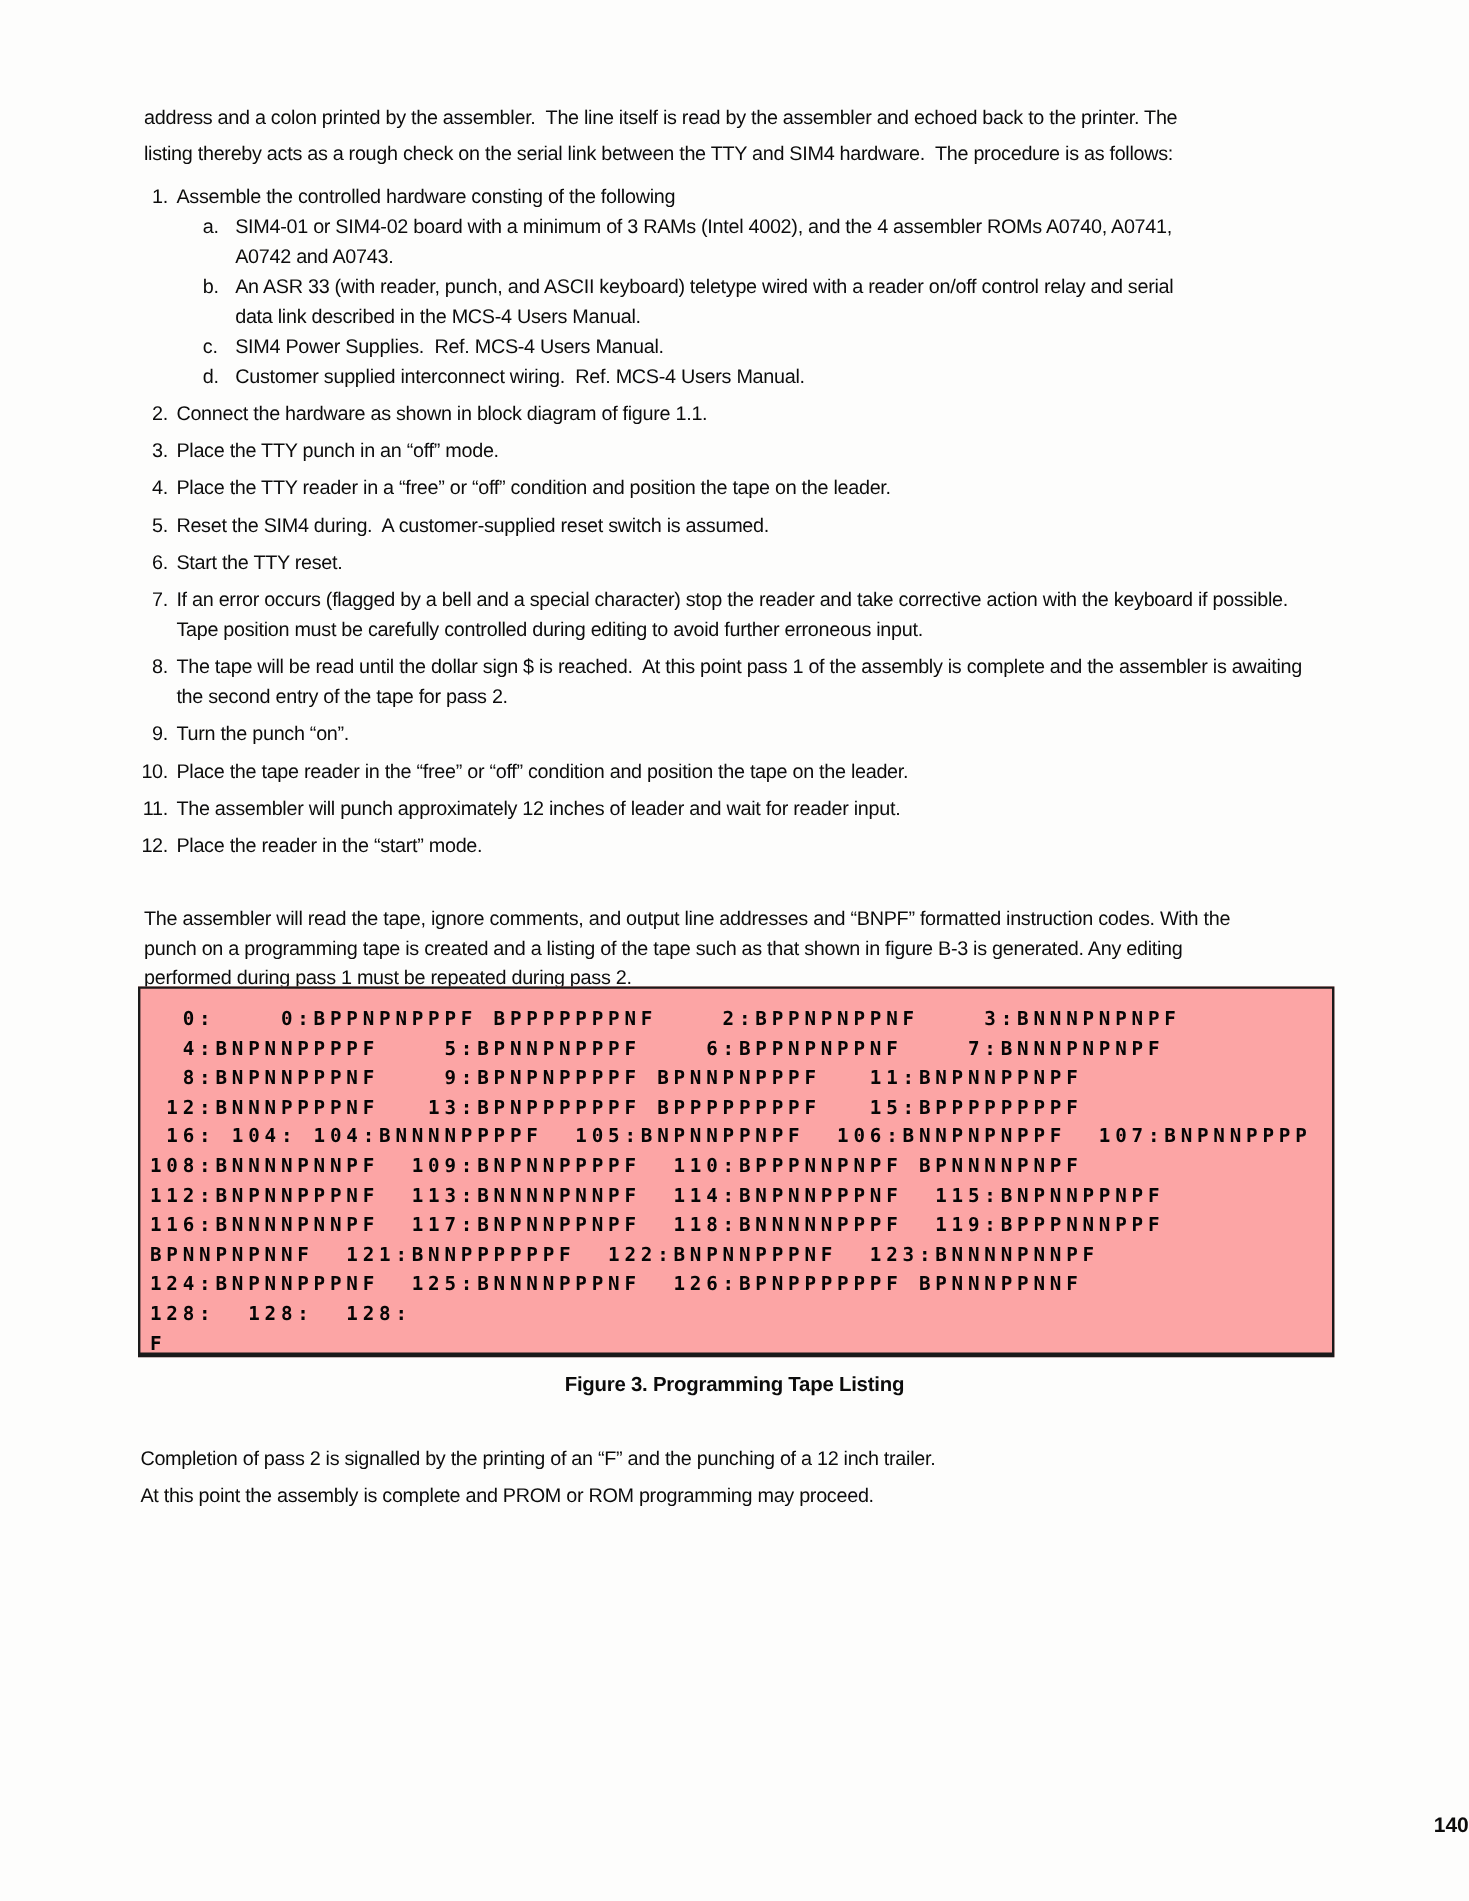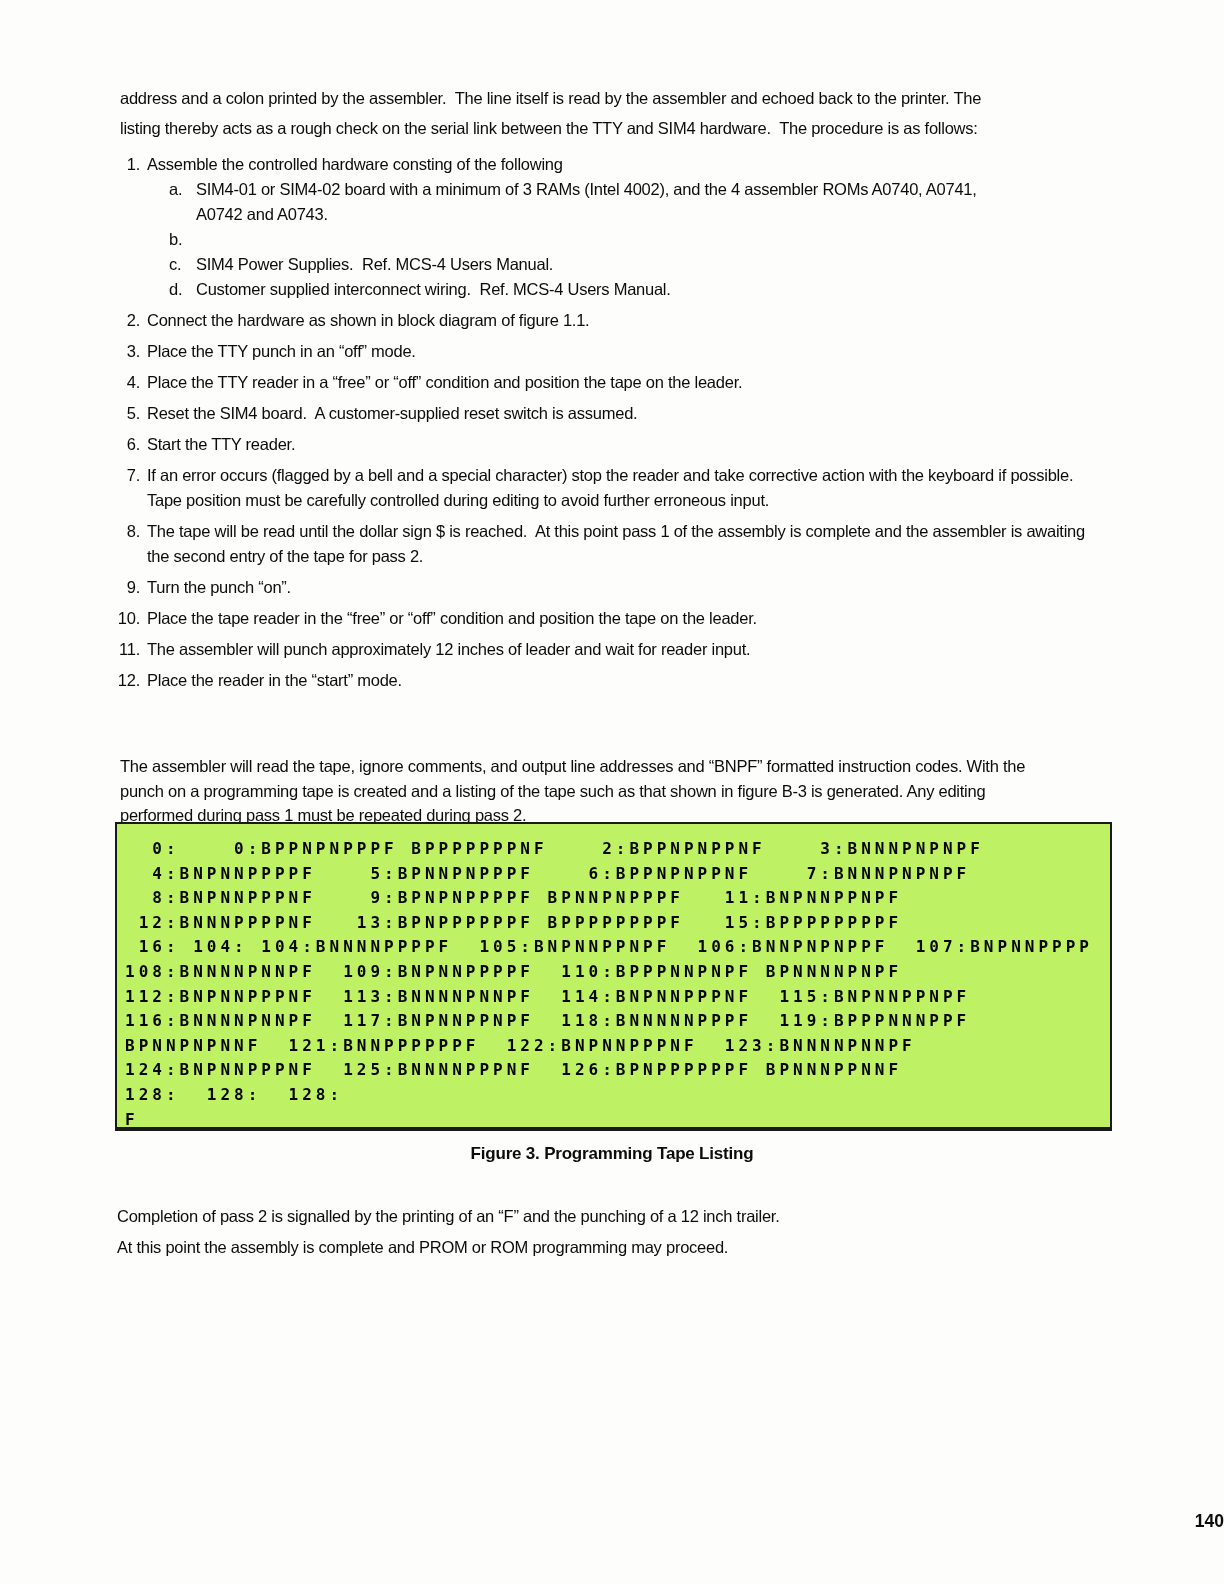--- a/index.html
+++ b/index.html
@@ -18,21 +18,21 @@
   .step:first-child{margin-top:0;}
   .num{flex:0 0 27px;text-align:right;}
   .stext{margin-left:7px;width:960px;}
   .sub{display:flex;margin-left:22px;}
   .letter{flex:0 0 17px;}
   .subtext{margin-left:10px;width:812px;}
   .closing{top:718px;left:120px;width:940px;line-height:24.5px;margin-top:36px;}
   .figure-box{
     top:822px;left:115px;width:997px;height:309px;
     border:2px solid #1a1a1a;border-bottom-width:4px;
-    box-sizing:border-box;background:#bef264;
+    box-sizing:border-box;background:#fca5a5;
   }
   .listing{
     margin:13px 0 0 8px;
     font-family:"DejaVu Sans Mono",monospace;
     font-weight:bold;font-size:16px;line-height:24.6px;
     letter-spacing:4px;white-space:pre;color:#060606;
   }
   .caption{top:1144px;left:0;width:1224px;text-align:center;
     font-weight:bold;font-size:17px;letter-spacing:-0.2px;}
   .footer-1{top:1190px;left:117px;width:1000px;}
@@ -50,20 +50,21 @@
   <div class="step">
     <span class="num">1.</span>
     <div class="stext">
       <span class="txt">Assemble the controlled hardware consting of the following</span>
       <div class="sub">
         <span class="letter">a.</span>
         <span class="subtext txt">SIM4-01 or SIM4-02 board with a minimum of 3 RAMs (Intel 4002), and the 4 assembler ROMs A0740, A0741, A0742 and A0743.</span>
       </div>
       <div class="sub">
         <span class="letter">b.</span>
+        <span class="subtext txt">An ASR 33 (with reader, punch, and ASCII keyboard) teletype wired with a reader on/off control relay and serial data link described in the MCS-4 Users Manual.</span>
       </div>
       <div class="sub">
         <span class="letter">c.</span>
         <span class="subtext txt">SIM4 Power Supplies.  Ref. MCS-4 Users Manual.</span>
       </div>
       <div class="sub">
         <span class="letter">d.</span>
         <span class="subtext txt">Customer supplied interconnect wiring.  Ref. MCS-4 Users Manual.</span>
       </div>
     </div>
@@ -79,26 +80,26 @@
     <div class="stext txt">Place the TTY punch in an “off” mode.</div>
   </div>
 
   <div class="step">
     <span class="num">4.</span>
     <div class="stext txt">Place the TTY reader in a “free” or “off” condition and position the tape on the leader.</div>
   </div>
 
   <div class="step">
     <span class="num">5.</span>
-    <div class="stext txt">Reset the SIM4 board.  A customer-supplied reset switch is assumed.</div>
+    <div class="stext txt">Reset the SIM4 during.  A customer-supplied reset switch is assumed.</div>
   </div>
 
   <div class="step">
     <span class="num">6.</span>
-    <div class="stext txt">Start the TTY reader.</div>
+    <div class="stext txt">Start the TTY reset.</div>
   </div>
 
   <div class="step">
     <span class="num">7.</span>
     <div class="stext txt">If an error occurs (flagged by a bell and a special character) stop the reader and take corrective action with the keyboard if possible.  Tape position must be carefully controlled during editing to avoid further erroneous input.</div>
   </div>
 
   <div class="step">
     <span class="num">8.</span>
     <div class="stext txt">The tape will be read until the dollar sign $ is reached.  At this point pass 1 of the assembly is complete and the assembler is awaiting the second entry of the tape for pass 2.</div>

